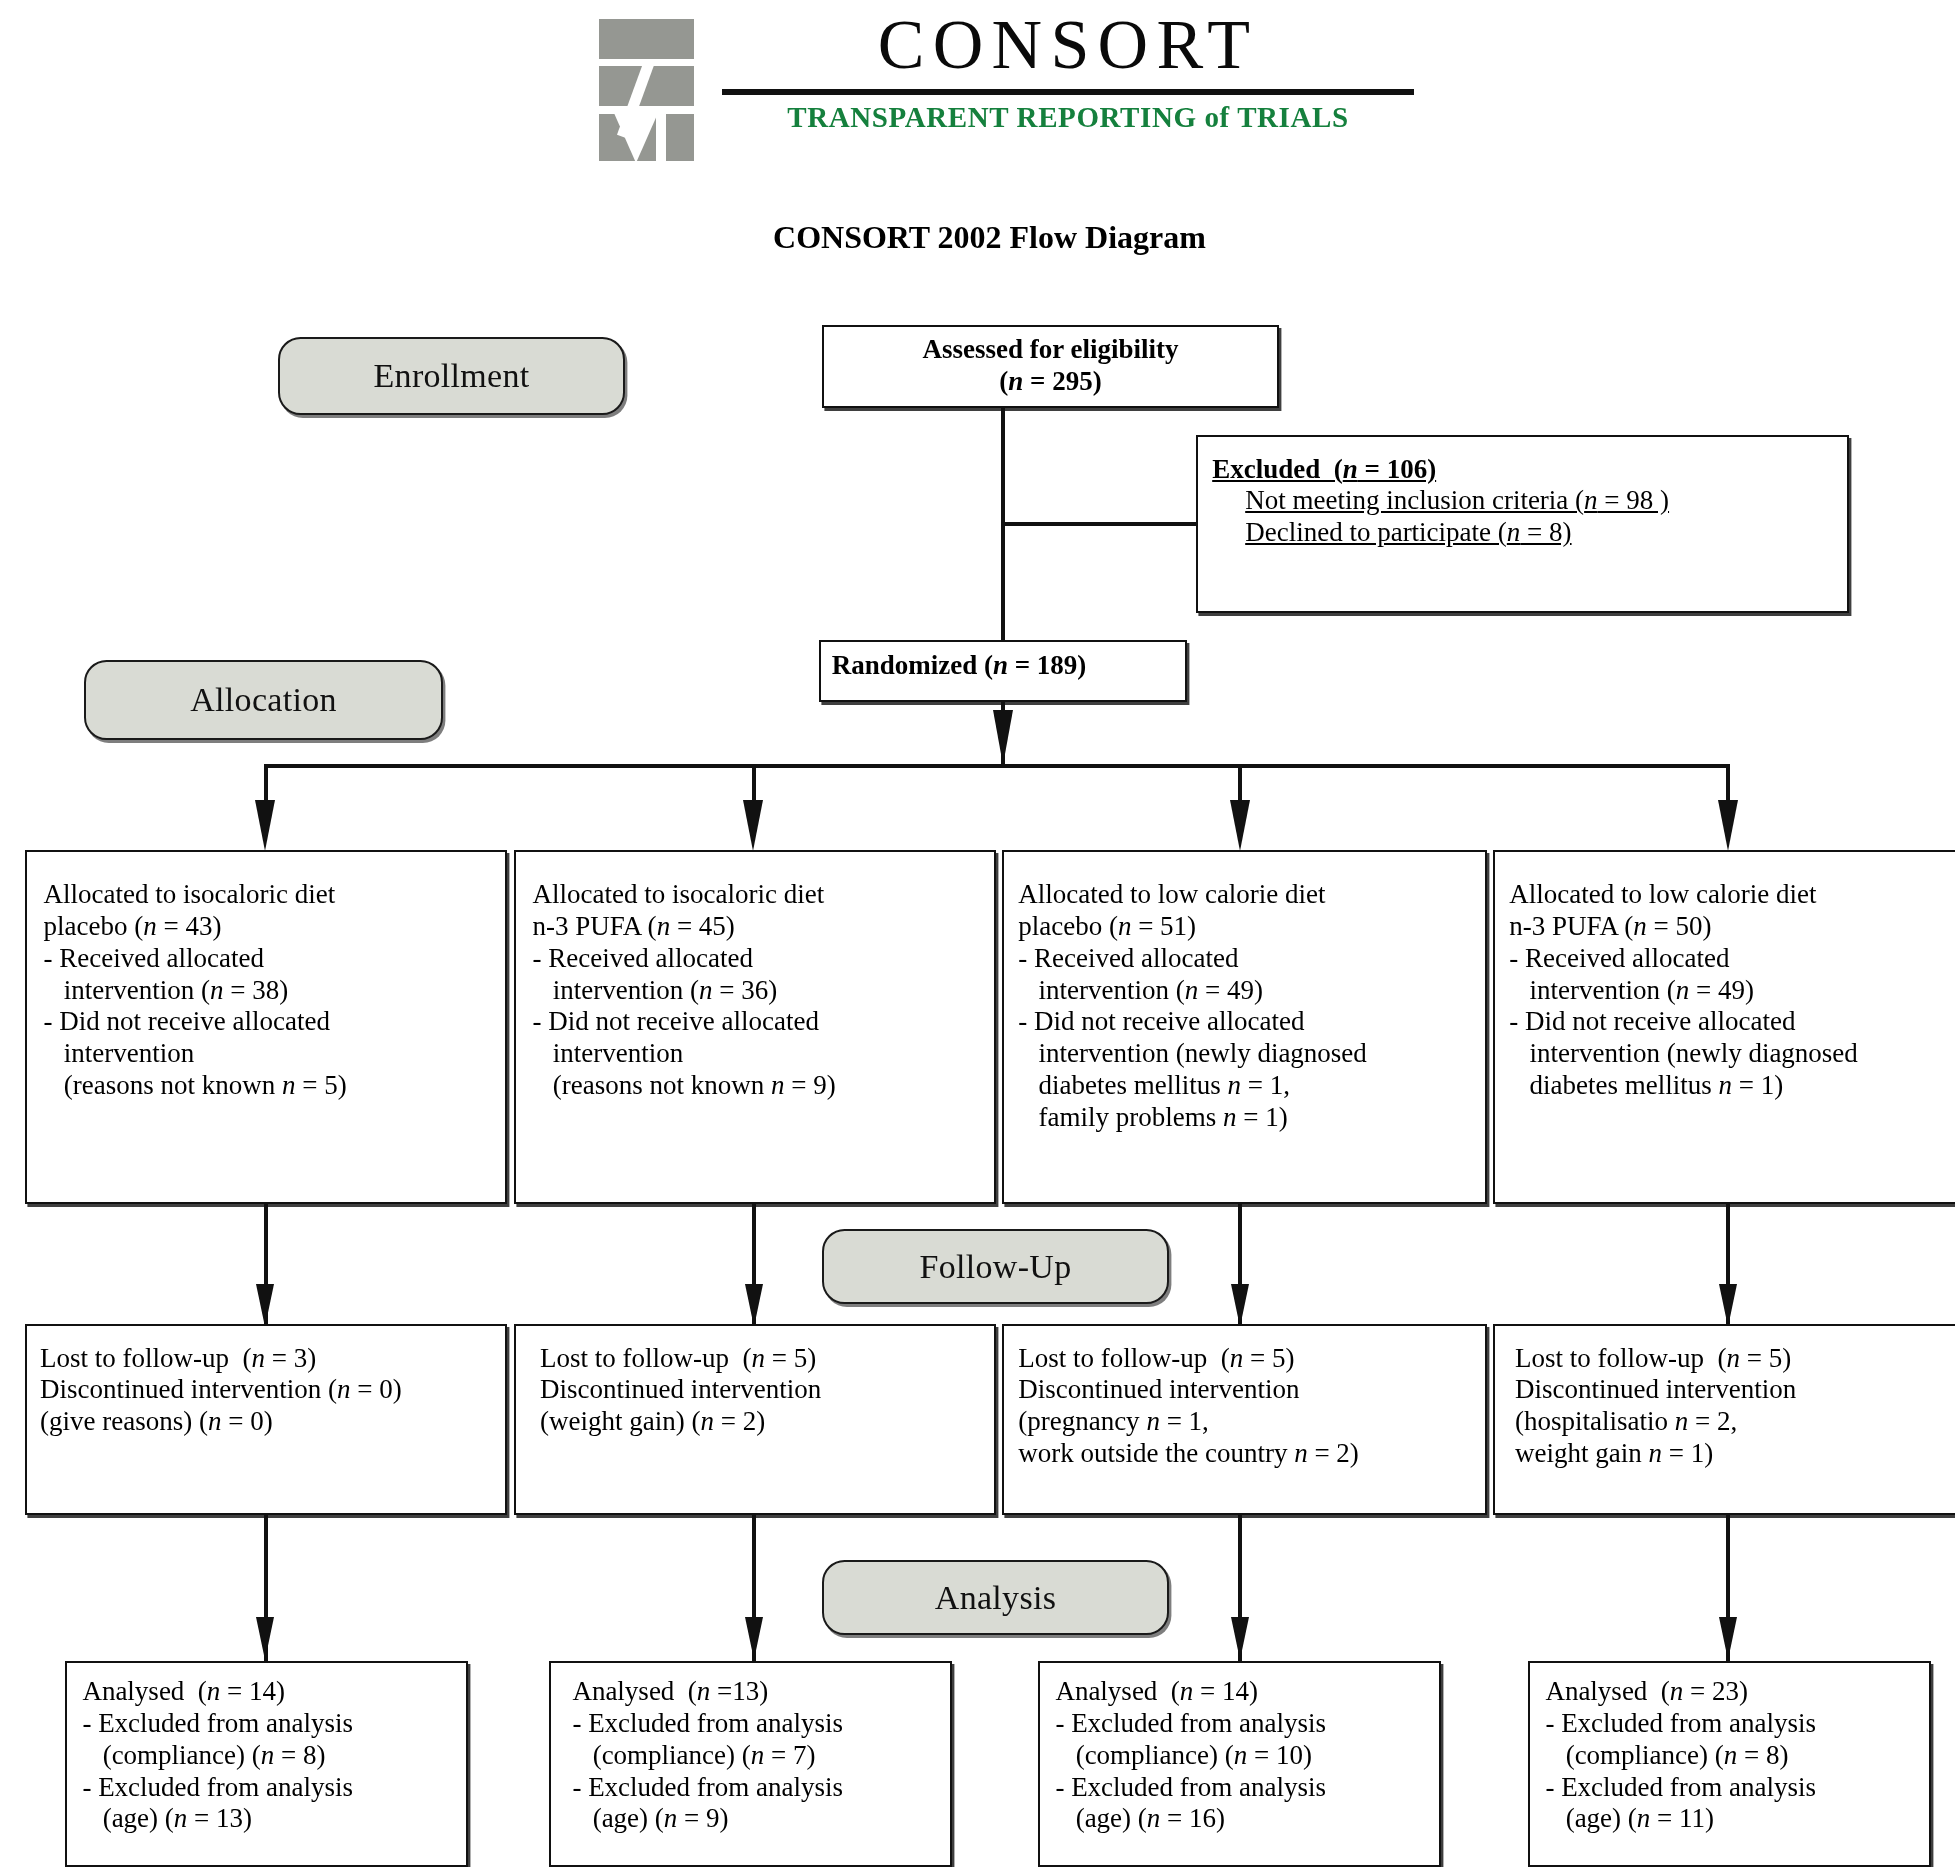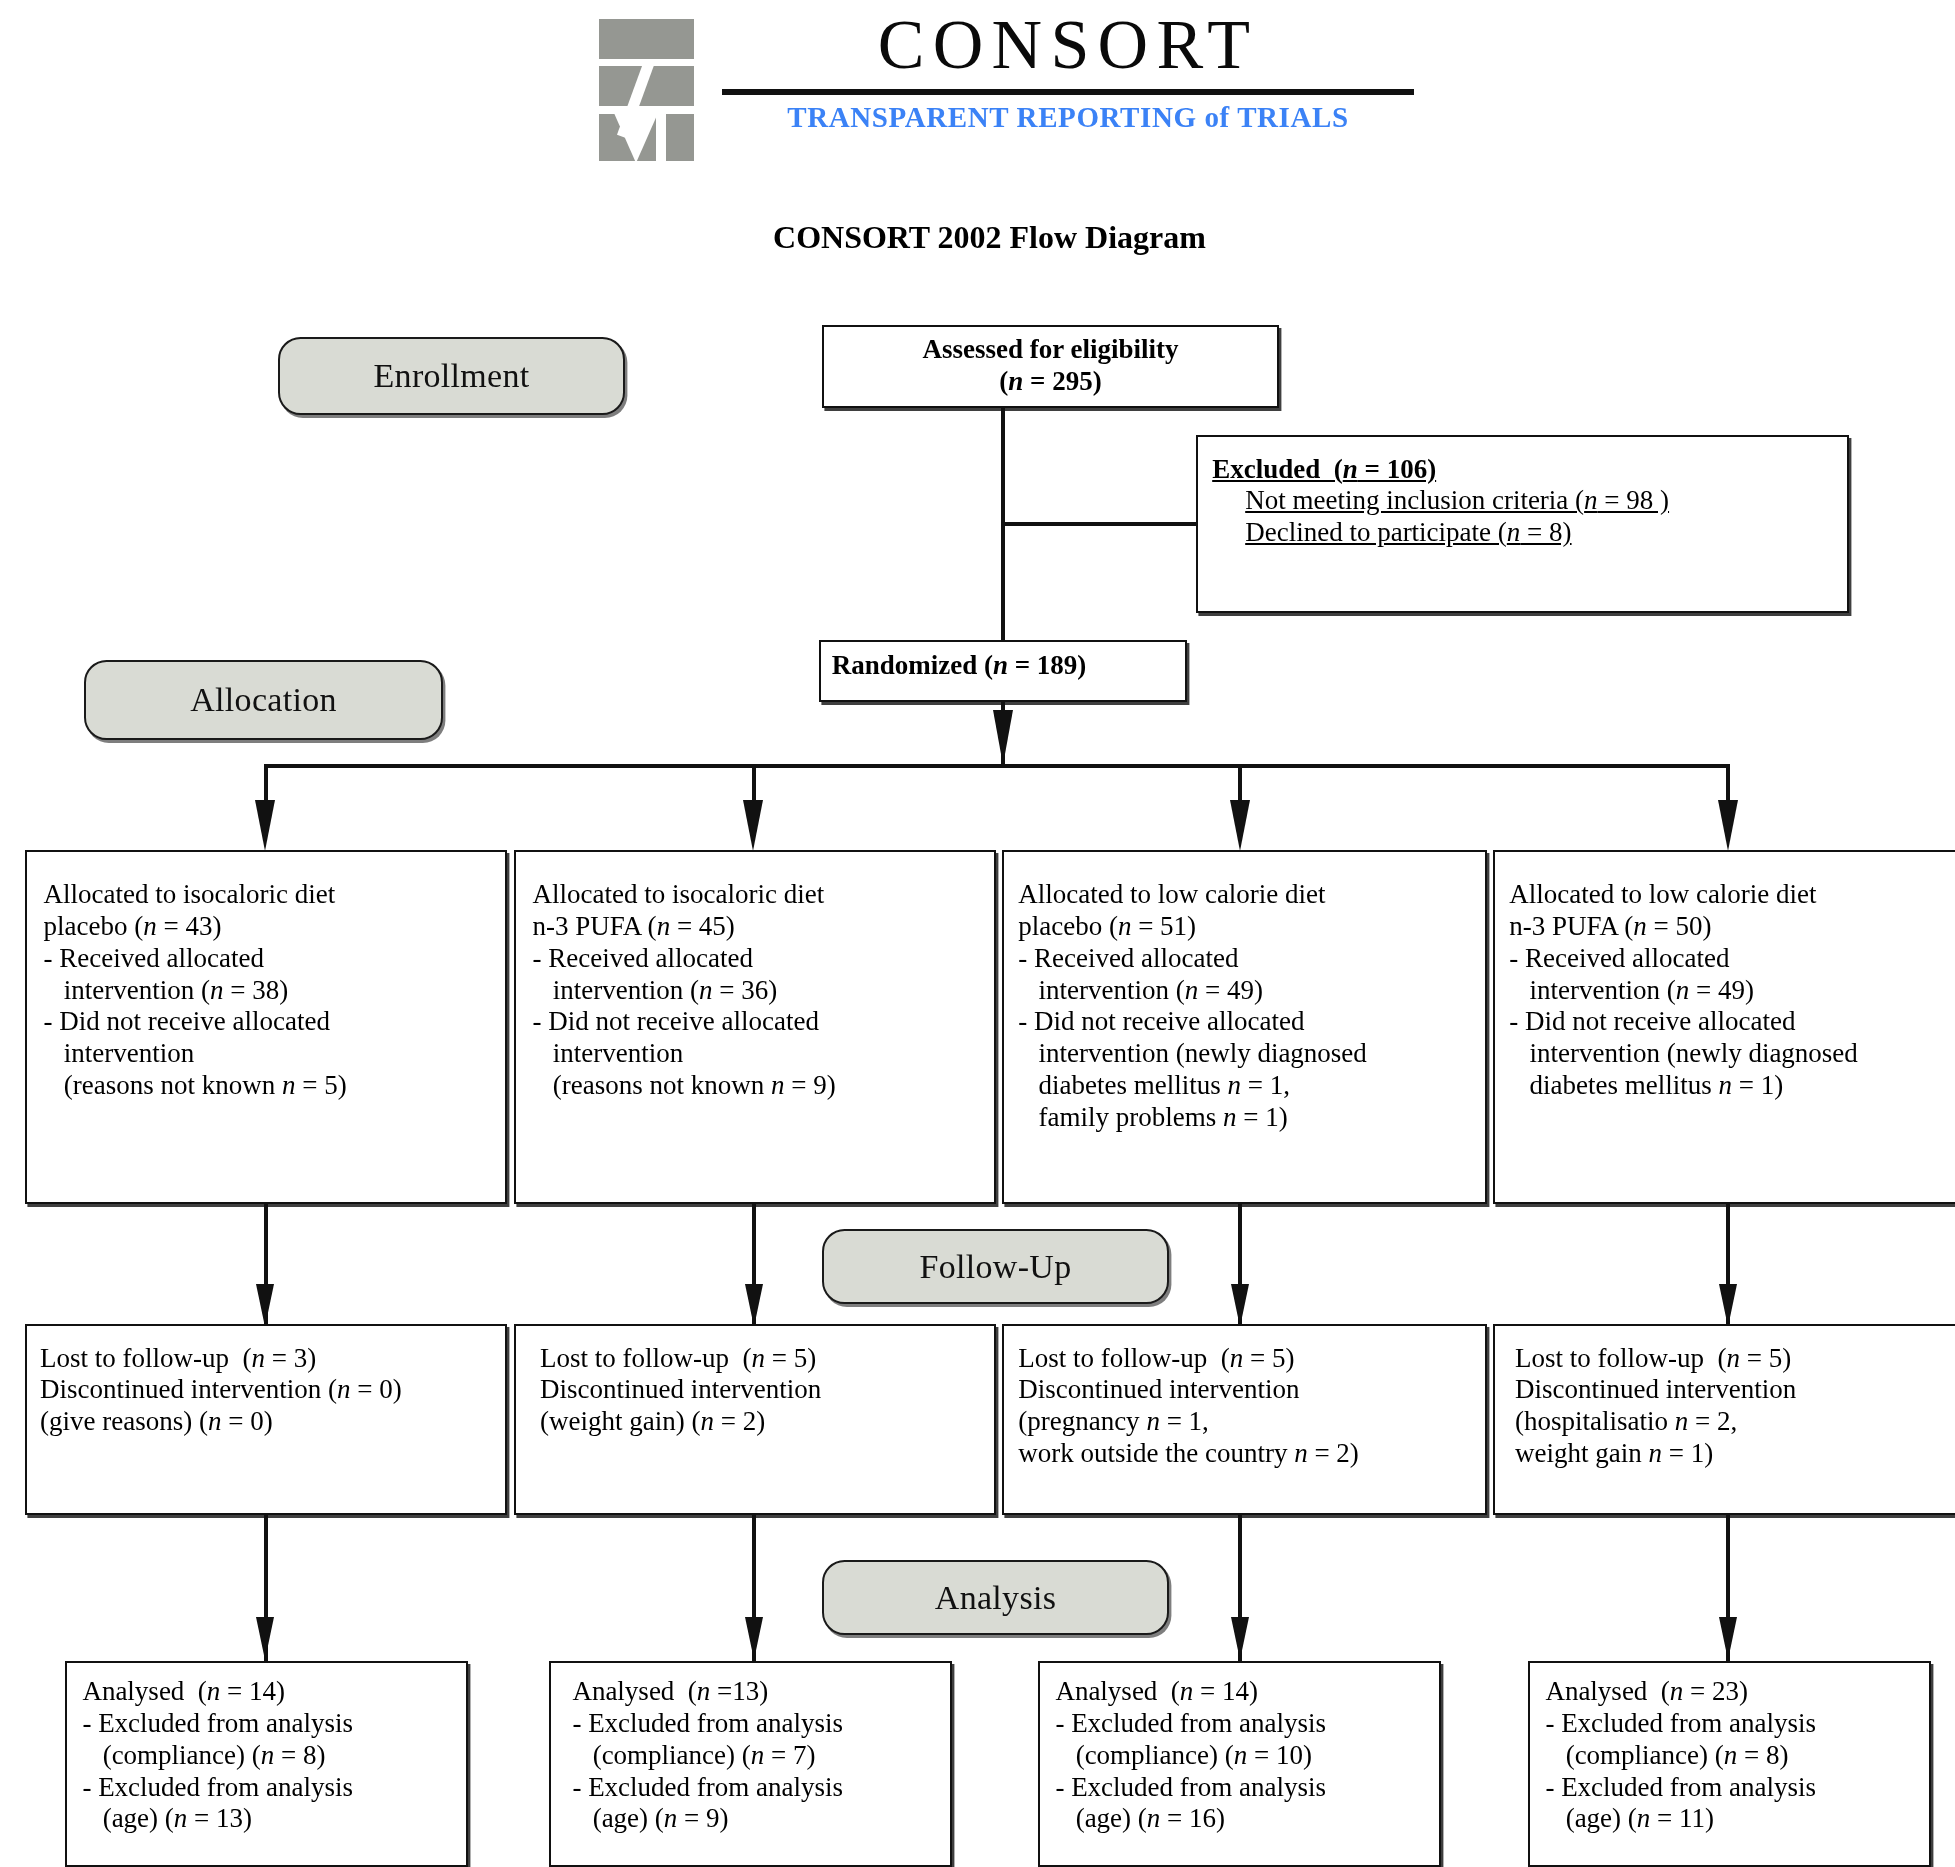--- a/index.html
+++ b/index.html
@@ -36,21 +36,21 @@
   .logo-title {
     font-family:"Liberation Serif", serif;
     font-size:70px; letter-spacing:8.3px; line-height:1.05;
     text-align:center; font-weight:400; color:#0a0a0a;
     white-space:nowrap;
   }
   .logo-rule { height:6.5px; background:#111; margin:7.1px 3.6px 6px 3.6px; }
   .logo-sub {
     font-family:"Liberation Serif", serif;
     font-size:29px; font-weight:700; text-align:center;
-    letter-spacing:0.6px; color:#3b82f6; white-space:nowrap;
+    letter-spacing:0.6px; color:#15803d; white-space:nowrap;
   }
 
   
   .diagram-title {
     position:absolute; left:0; top:219px; width:1955px;
     text-align:center; font-size:32px; font-weight:700;
     font-family:"Liberation Serif", serif;
   }
 
   

